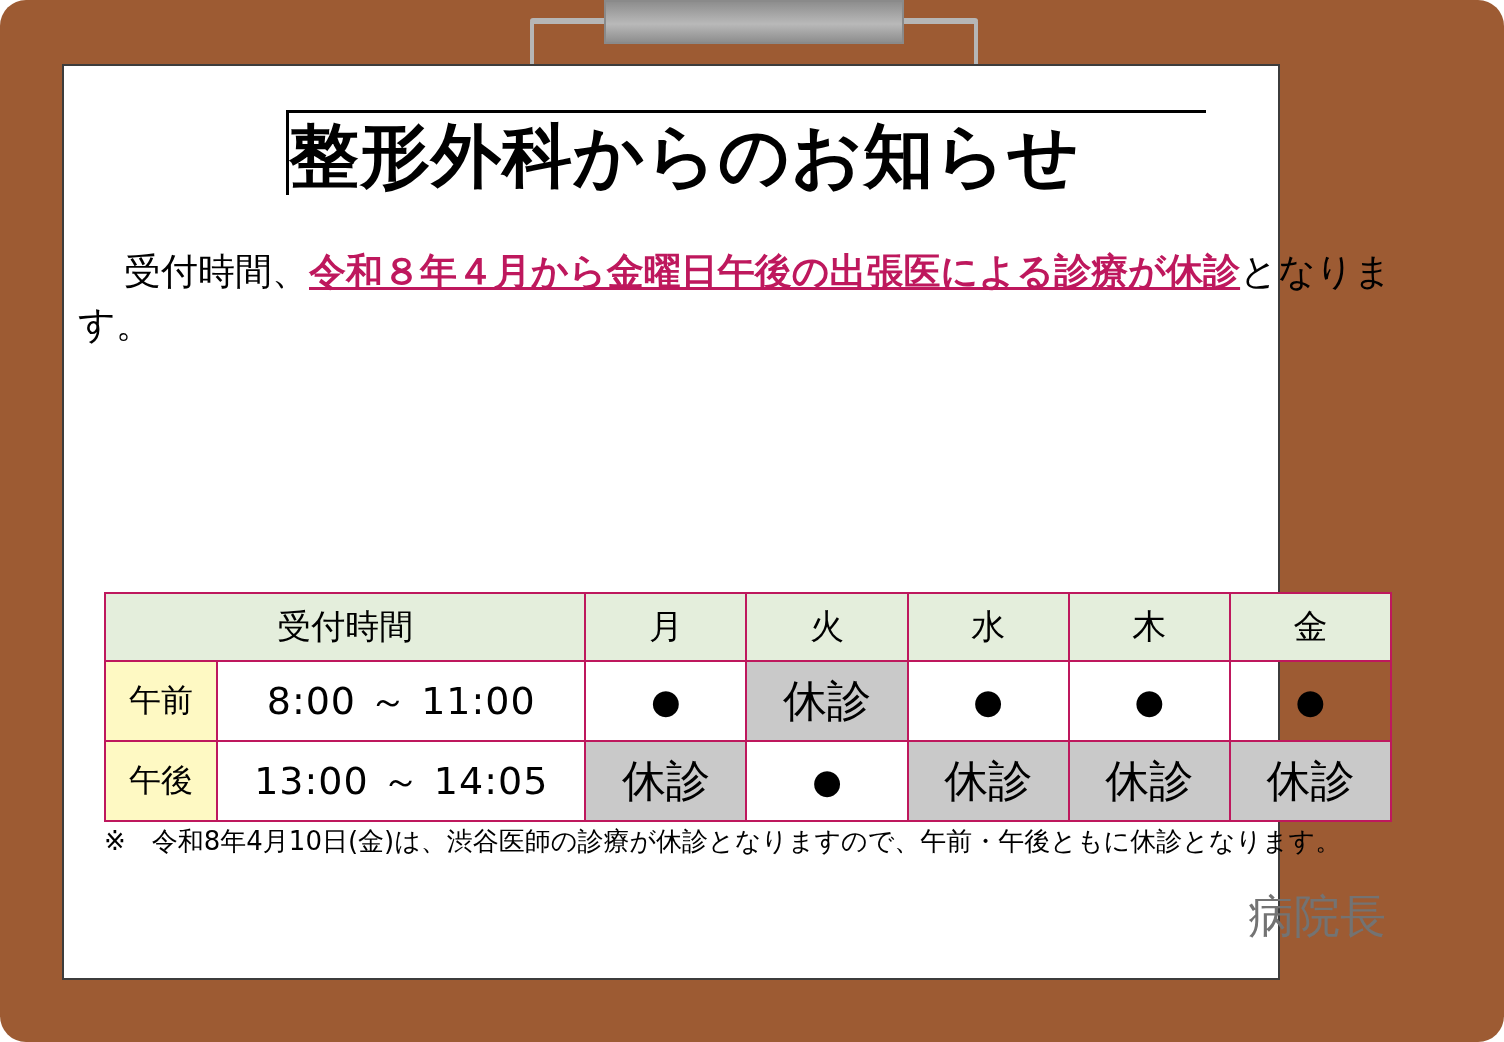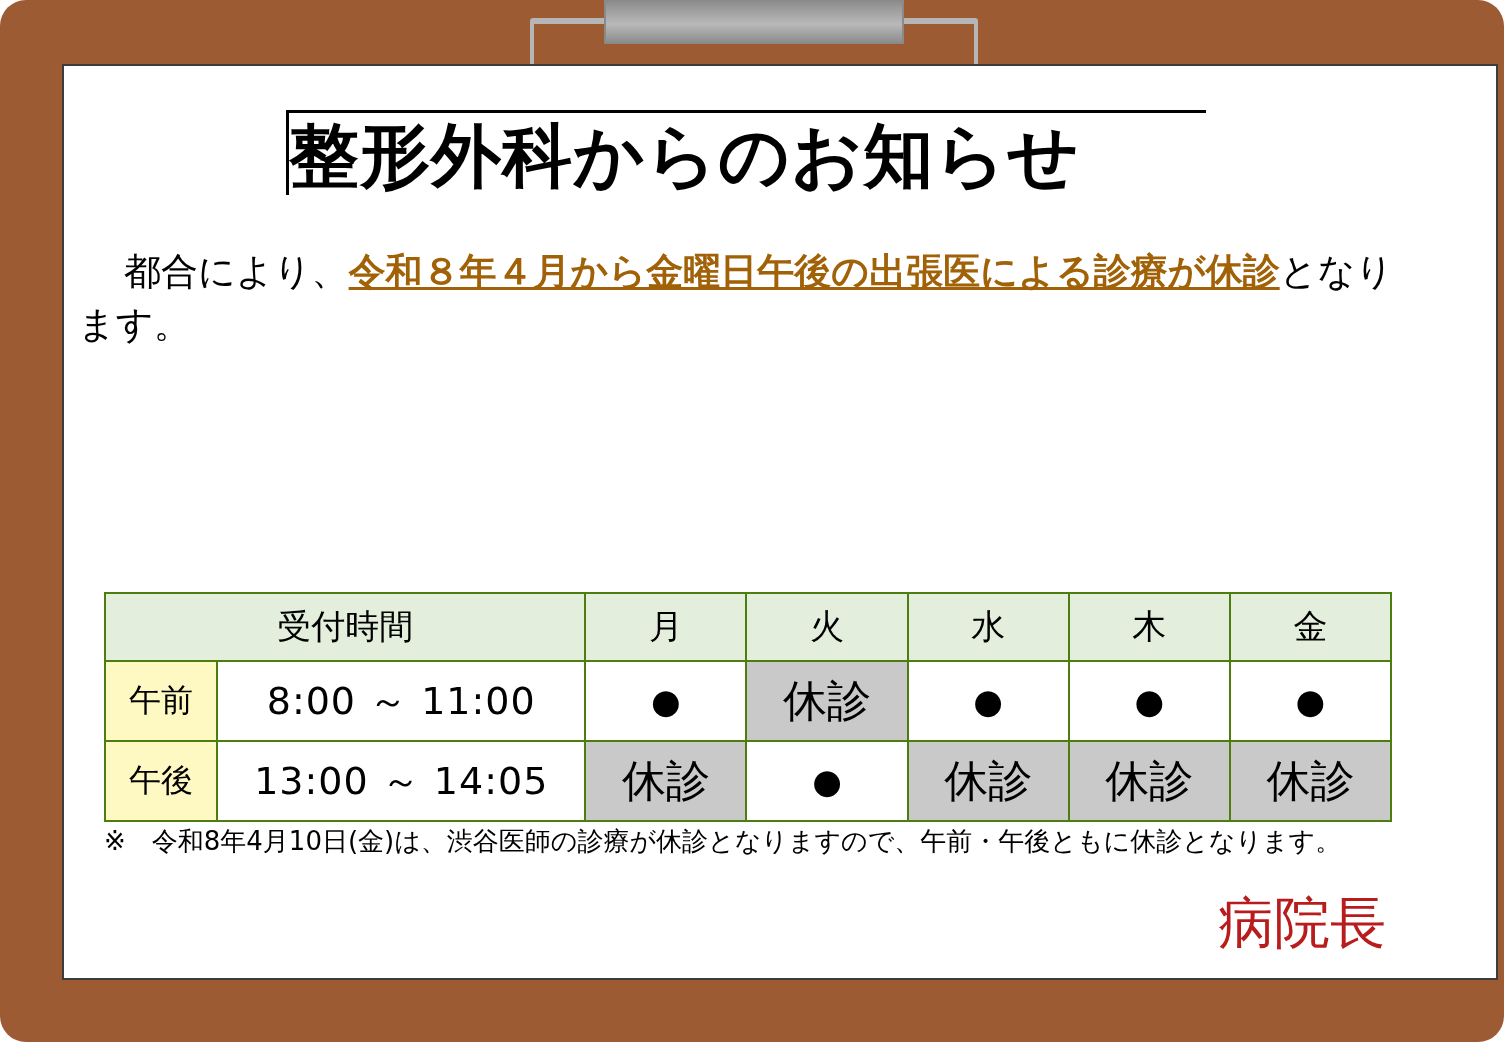--- a/index.html
+++ b/index.html
@@ -22,21 +22,21 @@
     width: 1504px;
     height: 1042px;
     box-sizing: border-box;
     background: #9d5b33;
     border-radius: 26px;
   }
   #clipboard-inner {
     position: absolute;
     left: 62px;
     top: 64px;
-    width: 1436px;
+    width: 1218px;
     height: 916px;
     background: #ffffff;
     box-sizing: border-box;
     border: 2px solid #3c3c3c;
   }
 
   
   #clip-wire {
     position: absolute;
     left: 530px;
@@ -115,21 +115,21 @@
     left: 14px;
     top: 180px;
     width: 1350px;
     font-size: 37px;
     line-height: 1.42;
     color: #000;
     font-family: "DejaVu Sans", sans-serif;
   }
   #para1 .indent { display: inline-block; width: 46px; }
   .red-strong {
-    color: #a16207;
+    color: #be185d;
     font-weight: bold;
     text-decoration: underline;
     text-underline-offset: 3px;
   }
 
   #para2 {
     position: absolute;
     left: 14px;
     top: 306px;
     width: 1356px;
@@ -153,21 +153,21 @@
   
   #cal-table {
     position: absolute;
     left: 40px;
     top: 526px;
     width: 1288px;
     border-collapse: collapse;
     table-layout: fixed;
   }
   #cal-table td, #cal-table th {
-    border: 2px solid #4d7c0f;
+    border: 2px solid #be185d;
     text-align: center;
     vertical-align: middle;
     font-weight: normal;
     font-family: "DejaVu Sans", sans-serif;
     color: #000;
   }
   .head-cell {
     background: #e4eedc;
     font-size: 34px;
     height: 64px;
@@ -207,22 +207,22 @@
     font-size: 26px;
     color: #000;
     font-family: "DejaVu Sans", sans-serif;
     white-space: nowrap;
   }
 
   #signature {
     position: absolute;
     right: 56px;
     top: 820px;
-    font-size: 56px;
-    color: #b91c1c;
+    font-size: 46px;
+    color: #737373;
     font-family: "DejaVu Sans", sans-serif;
   }
 </style>
 </head>
 <body>
 
 <div id="clipboard">
 
   <div id="clip-wire-top"></div>
   <div id="clip-wire"></div>
@@ -230,21 +230,21 @@
   <div id="clip-bar"></div>
 
   <div id="clipboard-inner">
     <div id="doc">
 
       <div id="title-wrap">
         <div id="title">整形外科からのお知らせ</div>
       </div>
 
       <div id="para1">
-        <span class="indent"></span><span>都合により、</span><span class="red-strong">令和８年４月から金曜日午後の出張医による診療が休診</span><span>となります。</span>
+        <span class="indent"></span><span>受付時間、</span><span class="red-strong">令和８年４月から金曜日午後の出張医による診療が休診</span><span>となります。</span>
       </div>
 
 
 
       <table id="cal-table">
         <colgroup>
           <col style="width:112px">
           <col style="width:368px">
           <col style="width:161px">
           <col style="width:161px">

